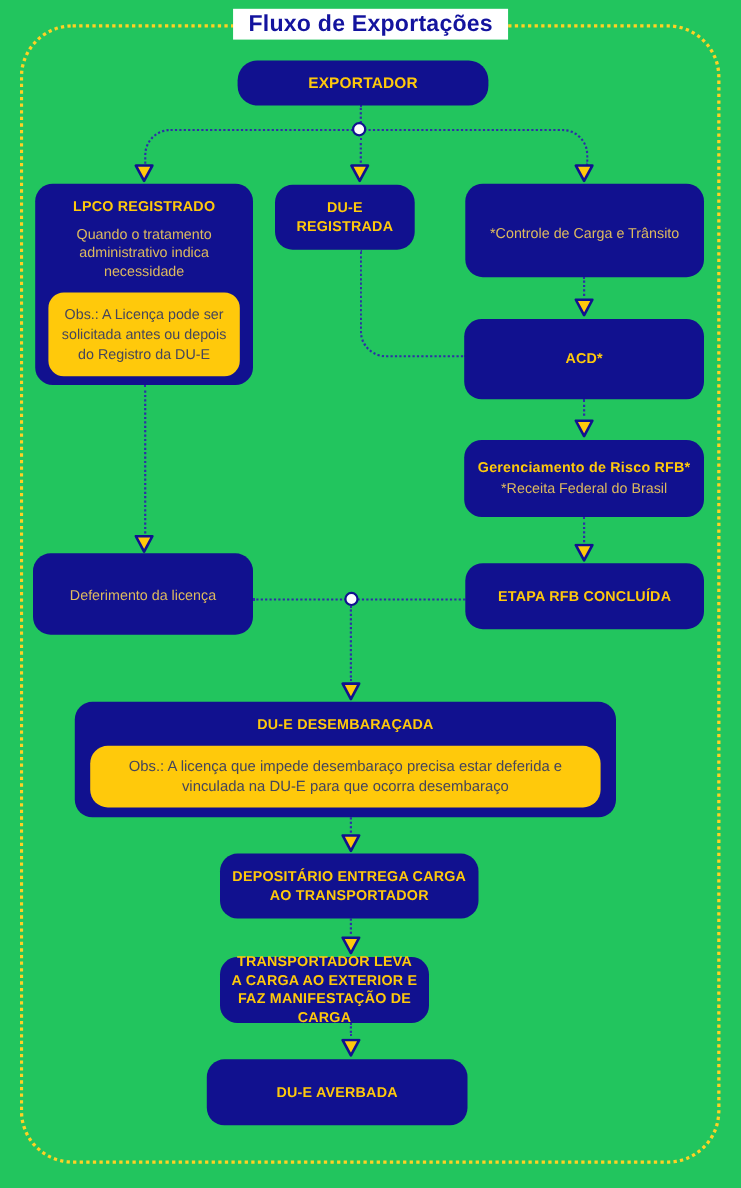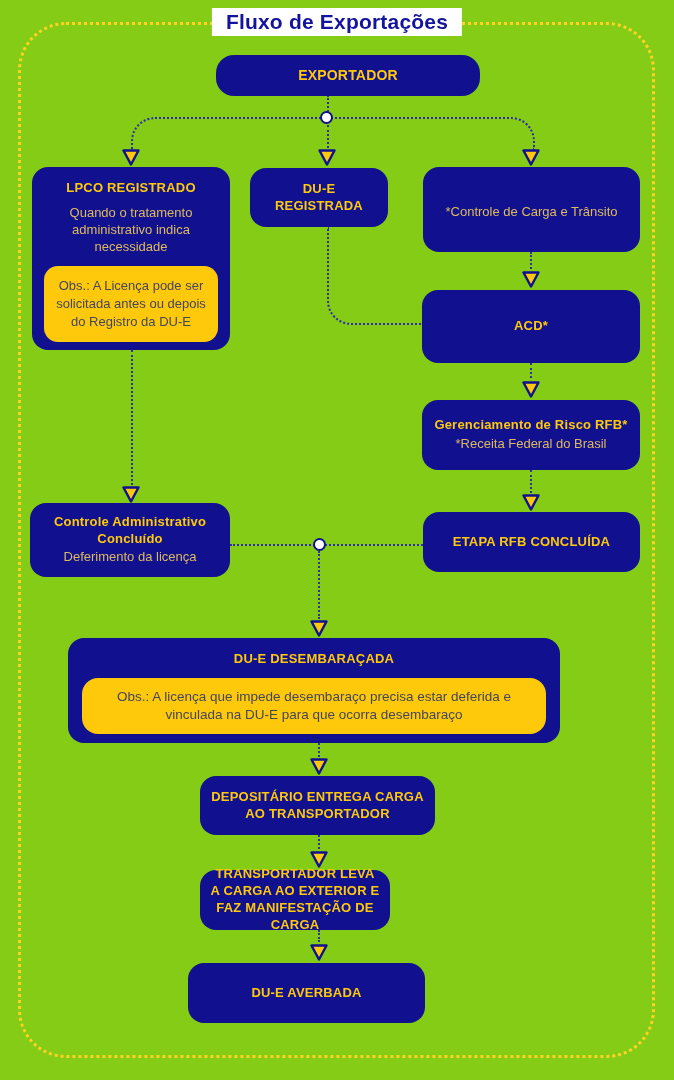--- a/index.html
+++ b/index.html
@@ -1,17 +1,17 @@
 <!DOCTYPE html>
 <html><head>
 <meta charset="utf-8">
 <style>
   html,body{margin:0;padding:0;background:#ffffff;}
   .stage{
-    position:relative;width:674px;height:1080px;background:#84cc16;
+    position:relative;width:674px;height:1080px;background:#22c55e;
     font-family:"Liberation Sans",sans-serif;overflow:hidden;
   }
   .page-border{
     position:absolute;left:18px;top:22px;width:631px;height:1030px;
     border:3px dotted #FFD224;border-radius:48px;z-index:0;
   }
   .page-title{
     position:absolute;left:50%;top:8px;transform:translateX(-50%);
     background:#ffffff;padding:2px 14px;z-index:3;
     color:#13139E;font-size:21px;font-weight:700;white-space:nowrap;letter-spacing:.2px;
@@ -90,49 +90,48 @@
   <div class="arrow" style="left:309px;top:758px;"><svg width="20" height="17" viewBox="0 0 20 17">
         <path d="M2.5 1.5 H17.5 L10 15.5 Z" fill="#FFC90B" stroke="#11118F" stroke-width="2.4" stroke-linejoin="round"></path>
       </svg></div>
   <div class="arrow" style="left:309px;top:851px;"><svg width="20" height="17" viewBox="0 0 20 17">
         <path d="M2.5 1.5 H17.5 L10 15.5 Z" fill="#FFC90B" stroke="#11118F" stroke-width="2.4" stroke-linejoin="round"></path>
       </svg></div>
   <div class="arrow" style="left:309px;top:944px;"><svg width="20" height="17" viewBox="0 0 20 17">
         <path d="M2.5 1.5 H17.5 L10 15.5 Z" fill="#FFC90B" stroke="#11118F" stroke-width="2.4" stroke-linejoin="round"></path>
       </svg></div>
 
-  <div class="node" style="left:216px;top:55px;width:264px;height:41px;border-radius:18px;">
+  <div class="node" style="left:216px;top:55px;width:228px;height:41px;border-radius:18px;">
     <div class="hd" style="font-size:14px;">EXPORTADOR</div>
   </div>
 
   <div class="node" style="left:32px;top:167px;width:198px;height:183px;justify-content:flex-start;padding-top:13px;">
     <div class="hd">LPCO REGISTRADO</div>
     <div class="sub">Quando o tratamento administrativo indica necessidade</div>
     <div class="note" style="width:174px;height:79px;margin-top:10px;">Obs.: A Licença pode ser solicitada antes ou depois do Registro da DU-E</div>
   </div>
 
-  <div class="node" style="left:250px;top:168px;width:138px;height:59px;">
+  <div class="node" style="left:250px;top:168px;width:127px;height:59px;">
     <div class="hd">DU-E REGISTRADA</div>
   </div>
 
   <div class="node" style="left:423px;top:167px;width:217px;height:85px;">
     <div class="sub" style="margin-top:6px;">*Controle de Carga e Trânsito</div>
   </div>
 
   <div class="node" style="left:422px;top:290px;width:218px;height:73px;">
     <div class="hd">ACD*</div>
   </div>
 
   <div class="node" style="left:422px;top:400px;width:218px;height:70px;">
     <div class="hd">Gerenciamento de Risco RFB*</div>
     <div class="sub" style="margin-top:2px;">*Receita Federal do Brasil</div>
   </div>
 
   <div class="node" style="left:30px;top:503px;width:200px;height:74px;">
-    <div class="hd">Controle Administrativo Concluído</div>
     <div class="sub" style="margin-top:2px;">Deferimento da licença</div>
   </div>
 
   <div class="node" style="left:423px;top:512px;width:217px;height:60px;">
     <div class="hd">ETAPA RFB CONCLUÍDA</div>
   </div>
 
   <div class="node" style="left:68px;top:638px;width:492px;height:105px;justify-content:flex-start;padding-top:13px;">
     <div class="hd">DU-E DESEMBARAÇADA</div>
     <div class="note" style="width:464px;height:56px;margin-top:10px;border-radius:16px;font-size:13.5px;">Obs.: A licença que impede desembaraço precisa estar deferida e vinculada na DU-E para que ocorra desembaraço</div>

